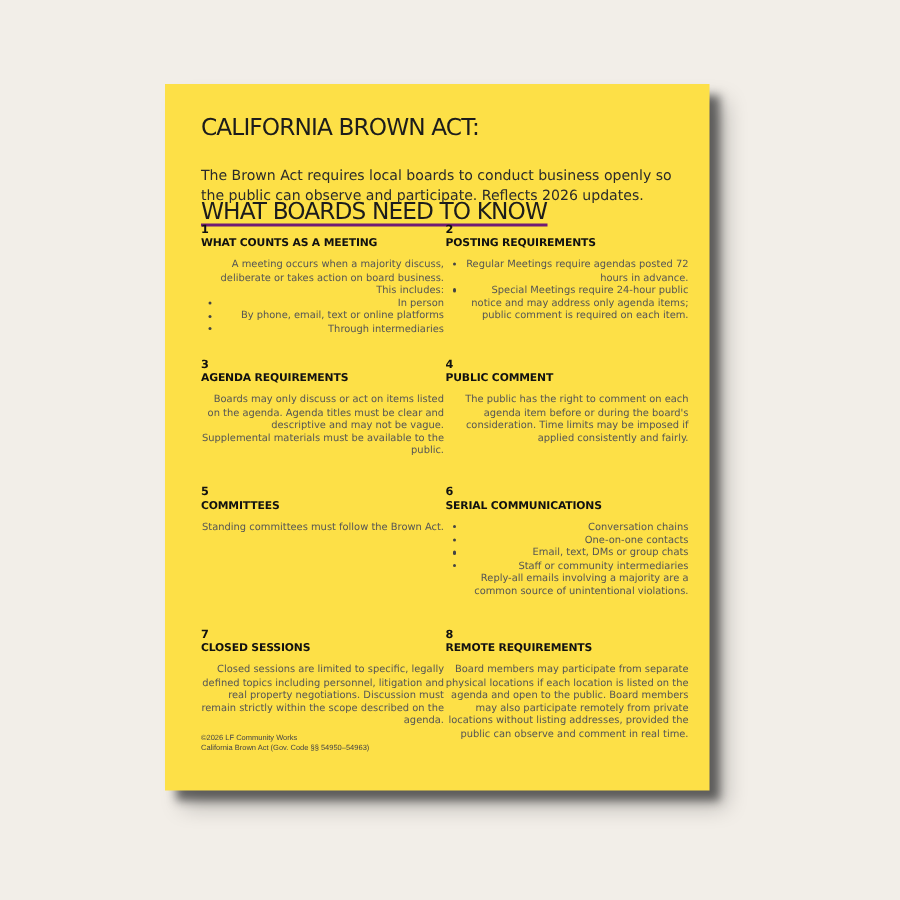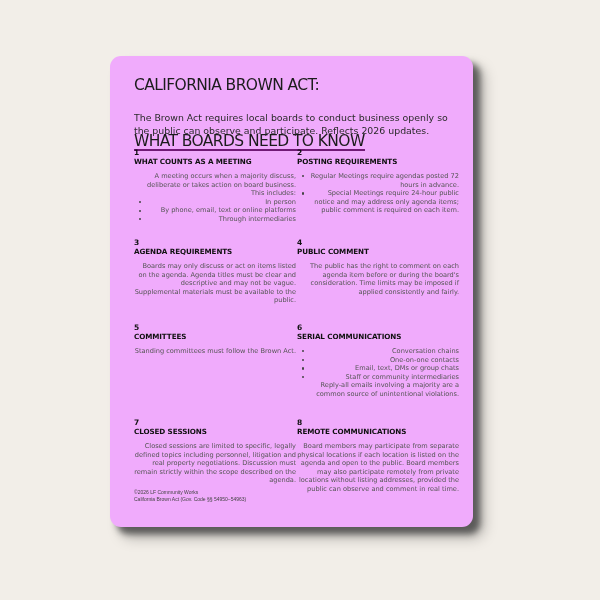--- a/index.html
+++ b/index.html
@@ -6,24 +6,23 @@
   body {
     width: 600px; height: 600px; overflow: hidden;
     background: #f2eee8;
     position: relative;
     font-family: "Liberation Sans", sans-serif;
   }
   .page {
     position: absolute;
     left: 110px; top: 56px;
     width: 363px; height: 471px;
-    background: #f0abfc;
+    background: #fde047;
     box-shadow: 7px 7px 6px rgba(60,60,60,0.75), 11px 11px 14px rgba(0,0,0,0.25);
     box-sizing: border-box;
-    border-radius: 11px;
   }
   .title {
     position: absolute; left: 24px; top: 22px;
     font-family: "DejaVu Sans", sans-serif;
     font-size: 15.5px; line-height: 15.5px;
     font-weight: normal; color: #1c1c1c;
     letter-spacing: -0.6px;
     margin: 0;
   }
   .title .line2 {
@@ -133,21 +132,21 @@
   </div>
 
   <div class="sec" style="left:24px; top:362px;">
     <div class="num">7</div>
     <div class="head">CLOSED SESSIONS</div>
     <div class="body">Closed sessions are limited to specific, legally defined topics including personnel, litigation and real property negotiations. Discussion must remain strictly within the scope described on the agenda.</div>
   </div>
 
   <div class="sec" style="left:187px; top:362px;">
     <div class="num">8</div>
-    <div class="head">REMOTE COMMUNICATIONS</div>
+    <div class="head">REMOTE REQUIREMENTS</div>
     <div class="body">Board members may participate from separate physical locations if each location is listed on the agenda and open to the public. Board members may also participate remotely from private locations without listing addresses, provided the public can observe and comment in real time.</div>
   </div>
 
   <div class="footer">
     <div>©2026 LF Community Works</div>
     <div>California Brown Act (Gov. Code §§ 54950–54963)</div>
   </div>
 </div>
 
 </body></html>

